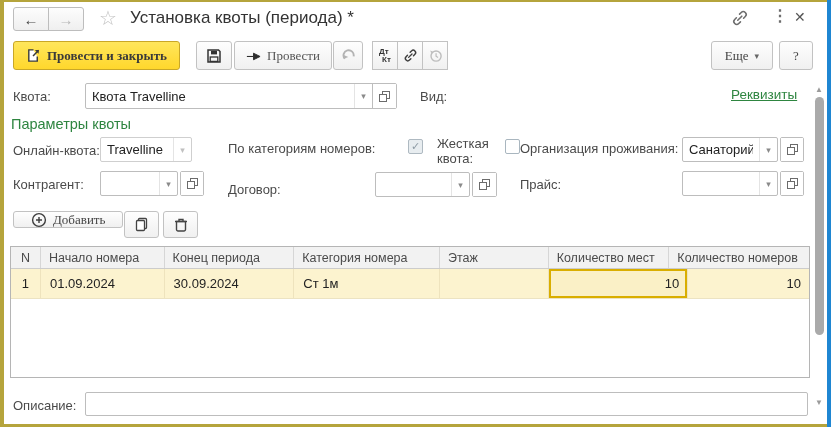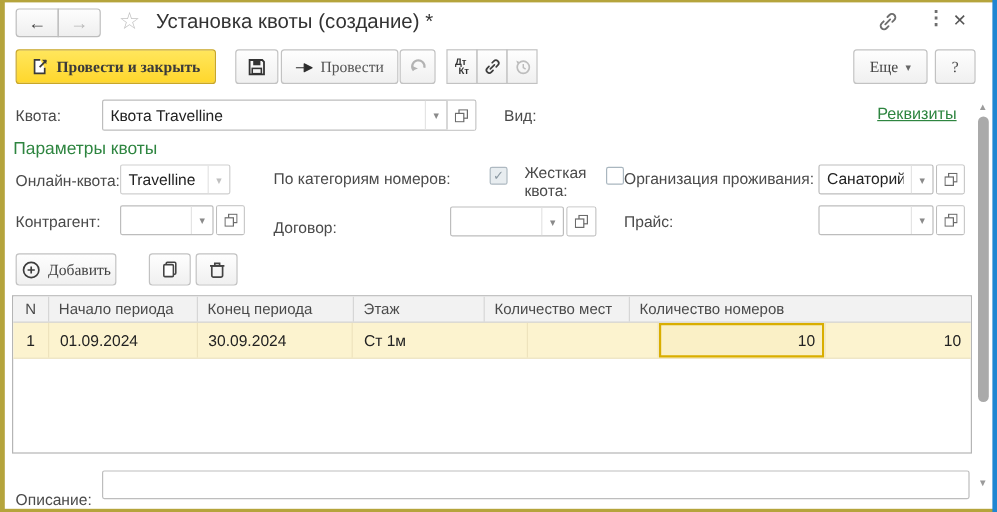--- a/index.html
+++ b/index.html
@@ -83,21 +83,21 @@
 
   <div class="navgrp" style="left:13px; top:7px;">
     <div class="navbtn first">
         <span>←</span>
       </div>
     <div class="navbtn last">
         <span>→</span>
       </div>
   </div>
   <div class="star" style="left:99px; top:8px;">☆</div>
-  <div class="title" style="left:130px; top:8px;">Установка квоты (создание) *</div>
+  <div class="title" style="left:130px; top:8px;">Установка квоты (периода) *</div>
 
   <div class="winicon" style="left:731px; top:9px;">
     <svg width="18" height="18" viewBox="0 0 16 16">
         <g stroke="#6e6e6e" stroke-width="1.4" fill="none" stroke-linecap="round">
       <path d="M6 10 L9.6 6.4"></path>
       <path d="M7.6 4.6l1.5-1.5a2.5 2.5 0 0 1 3.6 3.6L11.2 8.2"></path>
       <path d="M8.4 11.4l-1.5 1.5a2.5 2.5 0 0 1-3.6-3.6l1.5-1.5"></path>
     </g>
       </svg>
   </div>
@@ -251,21 +251,21 @@
   </div>
   <div class="field" style="left:780px; top:171px; width:24px; height:25px;">
     <div class="choose" style="border-left:none; width:100%;">
       <svg width="11" height="11" viewBox="0 0 11 11">
           <rect x="3.5" y="0.5" width="7" height="7" fill="none" stroke="#6b6b6b"></rect>
           <rect x="0.5" y="3.5" width="7" height="7" fill="#fff" stroke="#6b6b6b"></rect>
         </svg>
     </div>
   </div>
 
-  <div class="btn" style="left:13px; top:211px; height:27px; padding:0 4px;">
+  <div class="btn" style="left:13px; top:211px; height:17px; padding:0 17px;">
     <span>
       <svg width="16" height="16" viewBox="0 0 16 16">
           <circle cx="8" cy="8" r="6.4" fill="none" stroke="#3d3d3d" stroke-width="1.4"></circle>
           <path d="M8 5v6M5 8h6" stroke="#3d3d3d" stroke-width="1.4"></path>
         </svg>
     </span>
     <span>Добавить</span>
   </div>
   <div class="btn" style="left:124px; top:211px; width:35px; height:27px;">
     <span>
@@ -281,38 +281,39 @@
           <path d="M2.5 4.5h9v8a1.5 1.5 0 0 1-1.5 1.5H4a1.5 1.5 0 0 1-1.5-1.5z" fill="none" stroke="#444" stroke-width="1.4"></path>
           <path d="M1 4.5h12" stroke="#444" stroke-width="1.4"></path>
           <path d="M5 4V2.5h4V4" fill="none" stroke="#444" stroke-width="1.4"></path>
         </svg>
     </span>
   </div>
 
   <div class="grid">
     <div class="grid-head">
       <div class="gh c0" style="justify-content:center; padding:0;">N</div>
-      <div class="gh c1">Начало периода</div>
+      <div class="gh c1">Начало номера</div>
       <div class="gh c2">Конец периода</div>
+      <div class="gh c3">Категория номера</div>
       <div class="gh c4">Этаж</div>
       <div class="gh c6">Количество мест</div>
       <div class="gh c5">Количество номеров</div>
     </div>
     <div class="grid-row">
       <div class="gc c0 center">1</div>
       <div class="gc c1">01.09.2024</div>
       <div class="gc c2">30.09.2024</div>
       <div class="gc c3">Ст 1м</div>
       <div class="gc c4"></div>
       <div class="gc c5 num selected">10</div>
       <div class="gc c6 num">10</div>
     </div>
   </div>
 
-  <div class="lbl" style="left:13px; top:409px;">Описание:</div>
+  <div class="lbl" style="left:13px; top:398px;">Описание:</div>
   <div class="field" style="left:85px; top:392px; width:723px; height:24px;">
     <input value="" style="">
   </div>
 
   <div class="scroll-arrow" style="left:815px; top:86px;">▲</div>
   <div class="scroll-thumb"></div>
   <div class="scroll-arrow" style="left:815px; top:399px;">▼</div>
 </div>
 
 </body></html>

